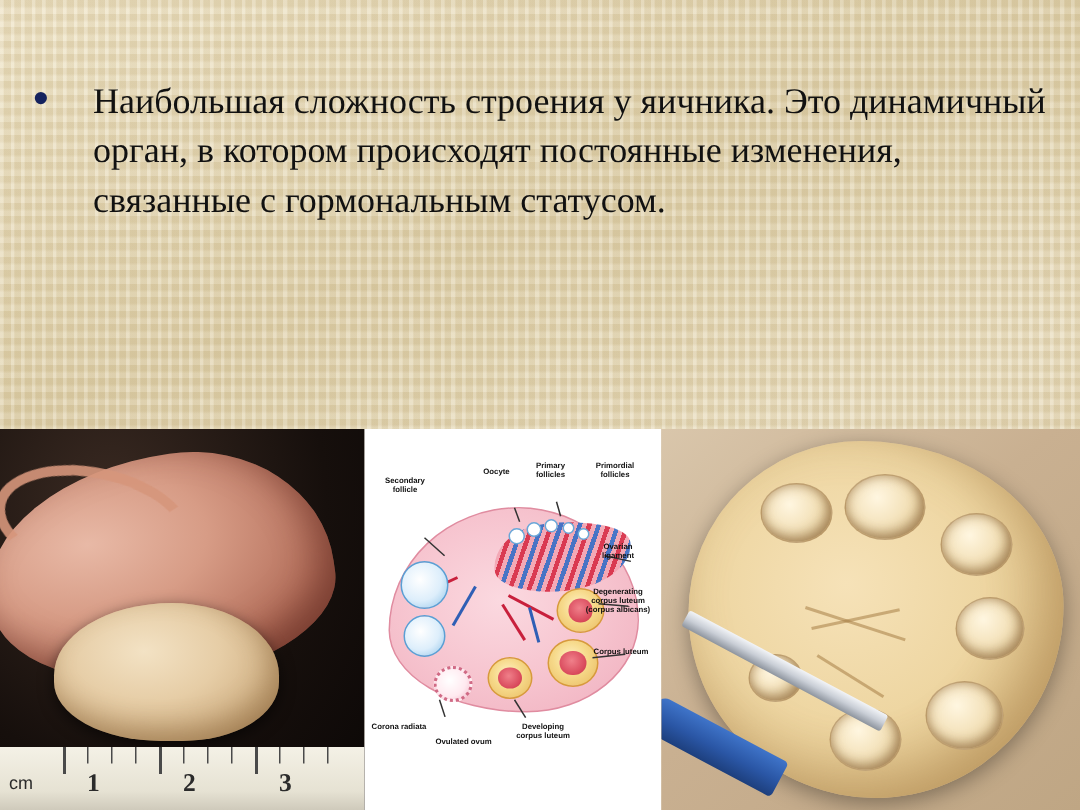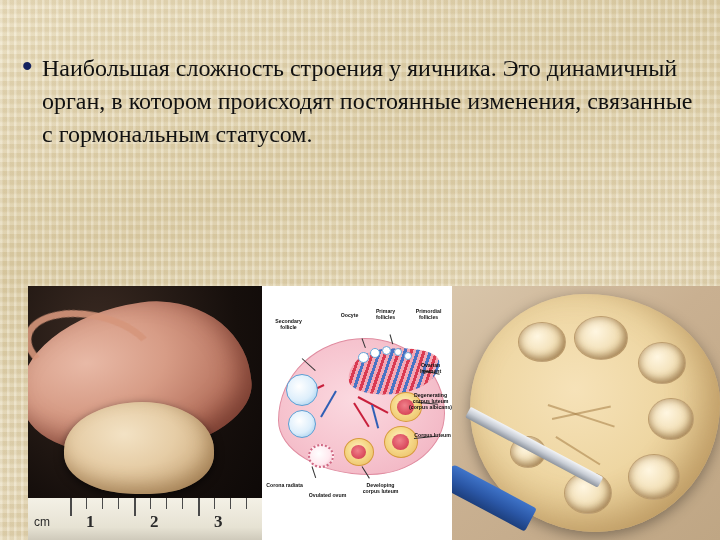--- a/index.html
+++ b/index.html
@@ -57,20 +57,21 @@
     color: #14225e;
     text-align: left;
   }
   .bullet-text {
     flex: 1 1 auto;
     font-size: 24px;
     line-height: 33px;
     color: #111111;
     font-family: "Liberation Serif", serif;
     text-align: left;
+    padding-left: 20px;
   }
   .bullet-text .tail {
     font-family: "Liberation Serif", serif;
   }
 
   
   .images {
     position: absolute;
     left: 0;
     top: 286px;
@@ -84,21 +85,20 @@
   }
   .img-left   { width: 243px; height: 254px; }
   .img-center { width: 198px; height: 254px; }
   .img-right  { width: 279px; height: 254px; }
 
   
   .img-left {
     background: #120c0a;
     background-image:
       radial-gradient(ellipse at 30% 20%, #3a2a22 0%, #160f0c 60%, #0b0706 100%);
-    margin-left: 28px;
   }
   .spec-body {
     position: absolute;
     left: -8px;
     top: 18px;
     width: 230px;
     height: 150px;
     border-radius: 60% 45% 50% 55% / 55% 60% 40% 45%;
     background:
       radial-gradient(ellipse at 30% 35%, #e8b9a6 0%, #d79c86 35%, #b5705c 70%, #8a4a3c 100%);

